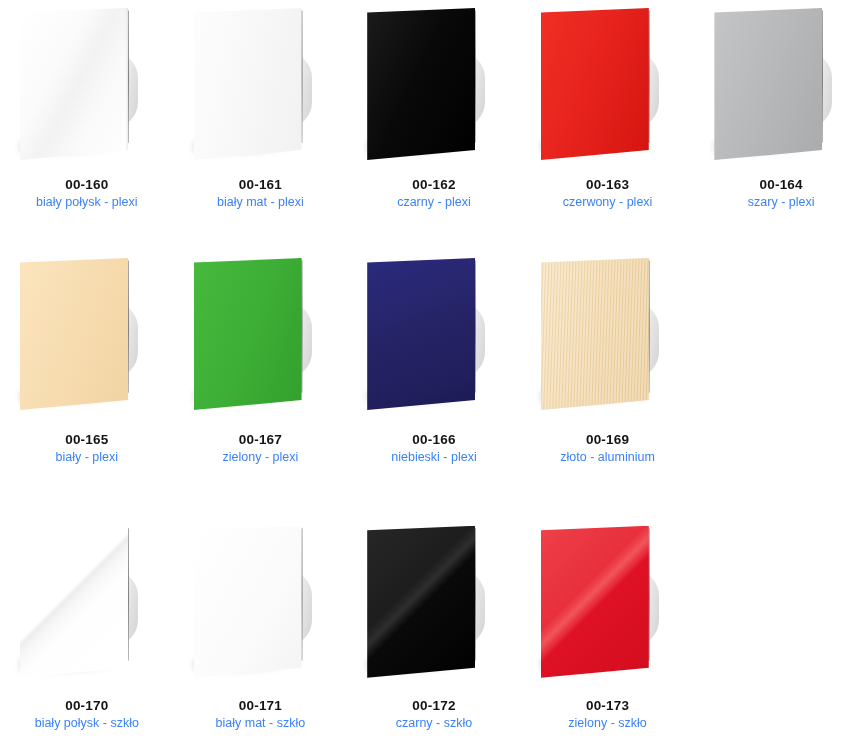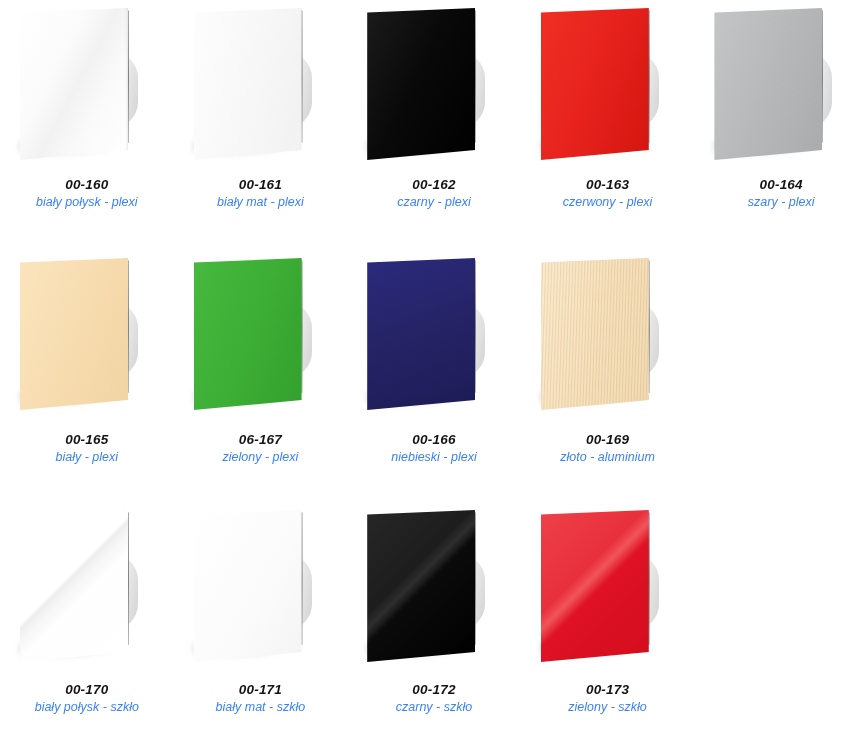--- a/index.html
+++ b/index.html
@@ -22,30 +22,29 @@
     position: relative;
   }
 
   .row {
     display: flex;
     width: 868px;
     box-sizing: border-box;
   }
   .row-1 { height: 250px; }
   .row-2 { height: 252px; }
-  .row-3 { height: 245px; }
+  .row-3 { height: 245px; align-items: center; }
 
   .cell {
     width: 173.6px;
     box-sizing: border-box;
     display: flex;
     flex-direction: column;
     align-items: center;
     position: relative;
-    font-style: italic;
   }
 
   
   .stage {
     width: 173.6px;
     height: 175px;
     position: relative;
   }
   .row-2 .stage { height: 180px; }
   .row-3 .stage { height: 178px; }
@@ -275,21 +274,21 @@
     <div class="cell">
       <div class="stage">
         <div class="cylinder"></div>
         <div class="plate-shadow"></div>
         <div class="plate-edge"></div>
         <div class="plate f-green">
             <span class="sheen"></span>
           </div>
       </div>
       <div class="caption">
-        <span class="code">06-167</span>
+        <span class="code">00-167</span>
         <span class="desc">zielony - plexi</span>
       </div>
     </div>
     <div class="cell">
       <div class="stage">
         <div class="cylinder"></div>
         <div class="plate-shadow"></div>
         <div class="plate-edge"></div>
         <div class="plate f-blue">
             <span class="sheen"></span>

